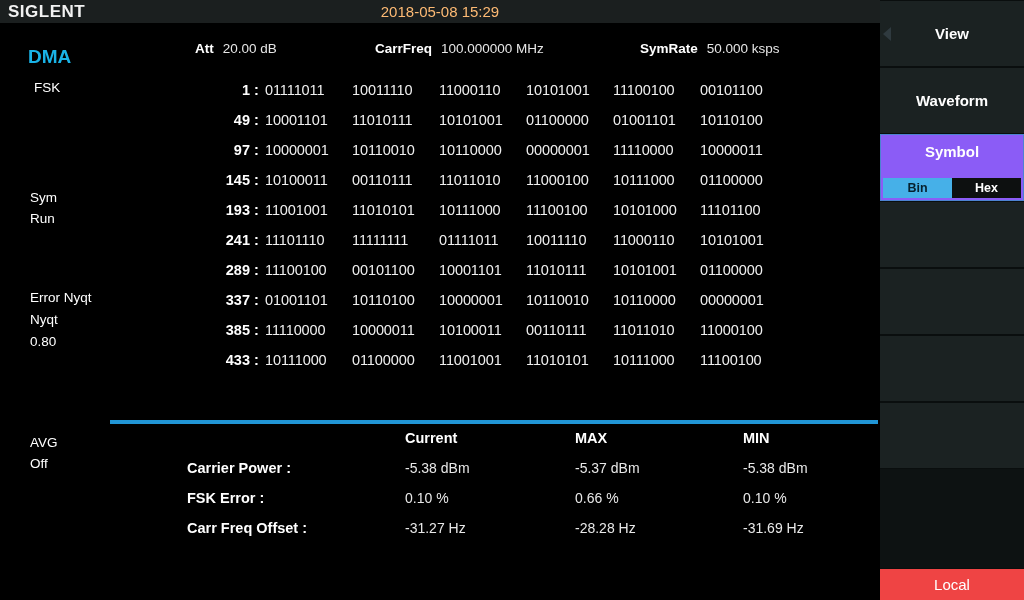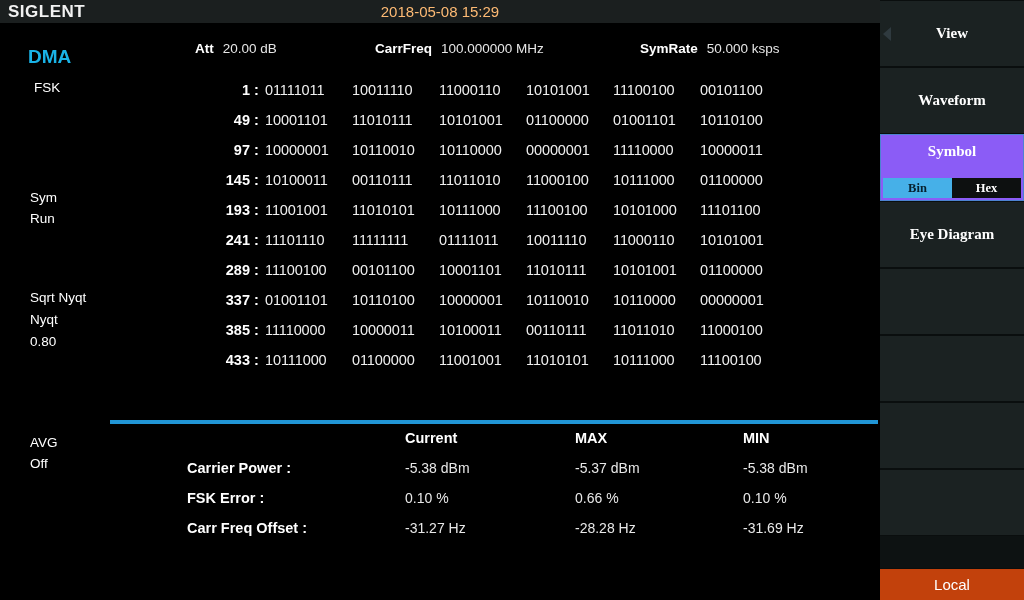--- a/index.html
+++ b/index.html
@@ -120,21 +120,21 @@
     width: 144px; height: 600px;
     background: #0d1212;
   }
   .softkey {
     position: relative;
     width: 144px; height: 67px;
     background: #1b2222;
     border-top: 1px solid #0a0e0e;
     border-bottom: 1px solid #0a0e0e;
     display: flex; align-items: center; justify-content: center;
-    color: #ffffff; font-size: 15px; font-weight: bold; font-family: Liberation Serif, serif;
+    color: #ffffff; font-size: 15px; font-weight: bold;
   }
   .softkey.empty { color: transparent; }
   .softkey.active {
     background: #8b5cf6;
     border: 1px solid #4d82d0;
   }
   #sk-symbol { height: 67px; flex-direction: column; justify-content: flex-start; padding-top: 8px; }
   #sk-symbol .sk-title { font-size: 15px; font-weight: bold; }
   #subtoggle {
     position: absolute; left: 2px; bottom: 2px;
@@ -151,21 +151,21 @@
     position: absolute; left: 3px; top: 50%;
     transform: translateY(-50%);
     width: 0; height: 0;
     border-top: 7px solid transparent;
     border-bottom: 7px solid transparent;
     border-right: 8px solid #2f3a3f;
   }
   #localkey {
     position: absolute; left: 0; bottom: 0;
     width: 144px; height: 32px;
-    background: #c2410c;
+    background: #ef4444;
     border-top: 1px solid #0a0e0e;
     display: flex; align-items: center; justify-content: center;
     color: #ffffff; font-size: 15px;
   }
 </style>
 </head>
 <body>
 
 <div id="screen">
 
@@ -183,21 +183,21 @@
     </div>
     <div class="pg" id="pg-symrate">
       <span class="pk">SymRate</span><span class="pv">50.000 ksps</span>
     </div>
   </div>
 
   <div class="lstat" id="ls-dma">DMA</div>
   <div class="lstat" id="ls-fsk">FSK</div>
   <div class="lstat" id="ls-sym">Sym</div>
   <div class="lstat" id="ls-run">Run</div>
-  <div class="lstat" id="ls-sqrt">Sqrt Nyqt</div>
+  <div class="lstat" id="ls-sqrt">Error Nyqt</div>
   <div class="lstat" id="ls-nyqt">Nyqt</div>
   <div class="lstat" id="ls-alpha">0.80</div>
   <div class="lstat" id="ls-avg">AVG</div>
   <div class="lstat" id="ls-off">Off</div>
 
   <div id="symtable">
       <div class="symrow">
         <span class="symidx">1</span>
         <span class="symcolon">:</span>
         <span class="symcell c0">01111011</span>
@@ -338,23 +338,20 @@
         <div class="softkey">
           <span>Waveform</span>
         </div>
         <div class="softkey active" id="sk-symbol">
           <span class="sk-title">Symbol</span>
           <div id="subtoggle">
             <div class="togopt sel">Bin</div>
             <div class="togopt">Hex</div>
           </div>
         </div>
-        <div class="softkey">
-          <span>Eye Diagram</span>
-        </div>
         <div class="softkey empty">
           <span></span>
         </div>
         <div class="softkey empty">
           <span></span>
         </div>
         <div class="softkey empty">
           <span></span>
         </div>
         <div class="softkey empty">

